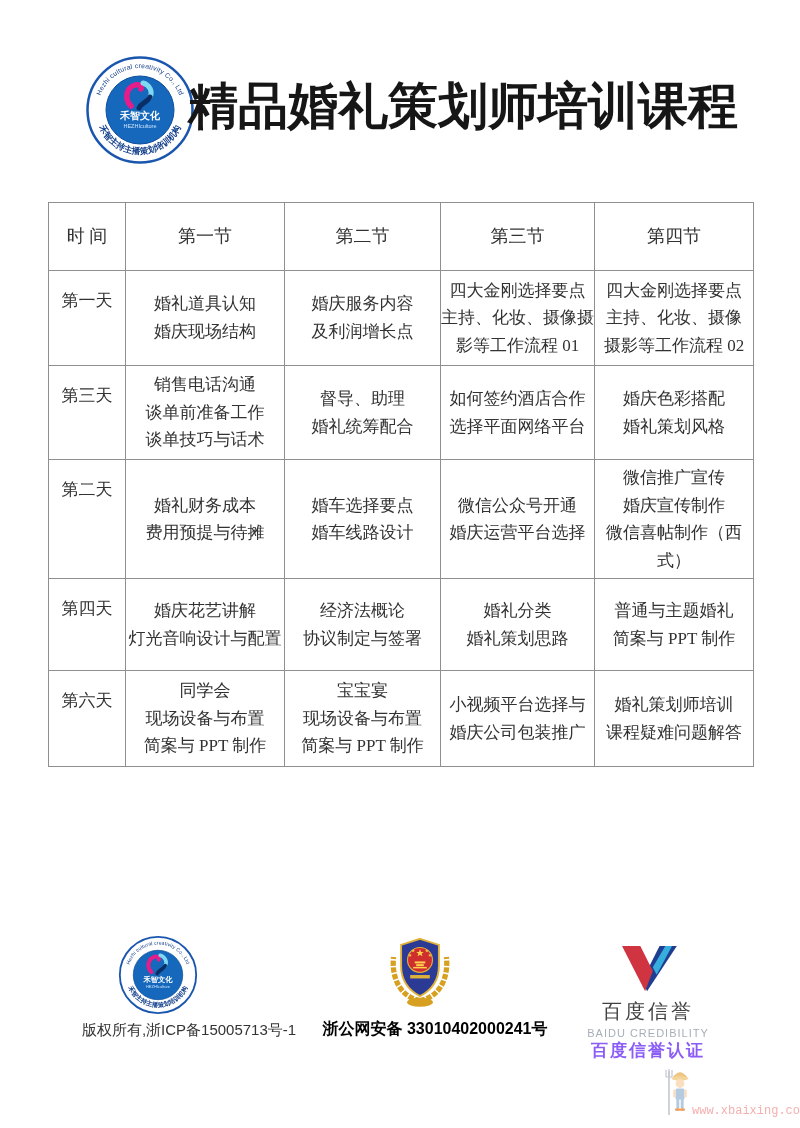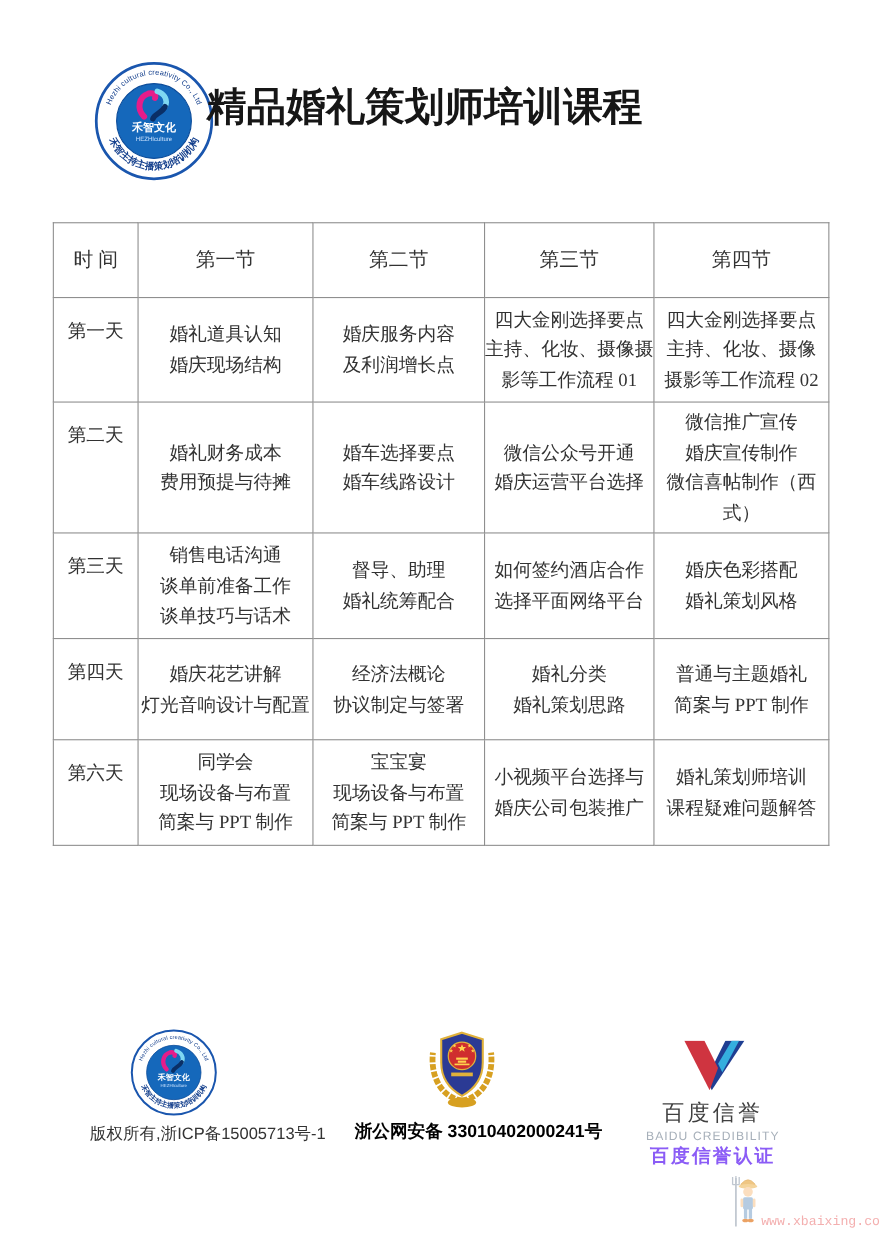--- a/index.html
+++ b/index.html
@@ -3,21 +3,21 @@
 <meta charset="utf-8">
 <style>
   html,body{margin:0;padding:0;background:#fff;}
   .page{position:relative;width:800px;height:1128px;background:#ffffff;overflow:hidden;
         font-family:"Liberation Sans",sans-serif;color:#323232;}
 
   
   .logo-lg{position:absolute;left:85px;top:55px;width:110px;height:110px;}
   .page-title{position:absolute;left:188px;top:76px;margin:0;white-space:nowrap;
         font-family:"Liberation Serif","DejaVu Serif",serif;
-        font-size:36px;font-weight:700;color:#161616;letter-spacing:0px;line-height:1.2;}
+        font-size:50px;font-weight:700;color:#161616;letter-spacing:0px;line-height:1.2;}
 
   
   table.schedule{position:absolute;left:48px;top:202px;width:705px;
         border-collapse:collapse;table-layout:fixed;}
   .schedule th,.schedule td{border:1px solid #8f8f8f;text-align:center;vertical-align:middle;
         font-family:"Liberation Serif","DejaVu Serif",serif;
         font-size:17px;line-height:1.62;color:#323232;white-space:pre-line;padding:4px 0;}
   .schedule thead tr{height:68px;}
   .schedule th{font-size:18px;font-weight:400;}
   .schedule tbody tr:nth-child(1){height:95px;}
@@ -149,42 +149,42 @@
         <td>婚庆服务内容
 及利润增长点</td>
         <td>四大金刚选择要点
 主持、化妆、摄像摄
 影等工作流程 01</td>
         <td>四大金刚选择要点
 主持、化妆、摄像
 摄影等工作流程 02</td>
       </tr>
       <tr>
+        <td class="day">第三天</td>
+        <td>销售电话沟通
+谈单前准备工作
+谈单技巧与话术</td>
+        <td>督导、助理
+婚礼统筹配合</td>
+        <td>如何签约酒店合作
+选择平面网络平台</td>
+        <td>婚庆色彩搭配
+婚礼策划风格</td>
+      </tr>
+      <tr>
         <td class="day">第二天</td>
         <td>婚礼财务成本
 费用预提与待摊</td>
         <td>婚车选择要点
 婚车线路设计</td>
         <td>微信公众号开通
 婚庆运营平台选择</td>
         <td>微信推广宣传
 婚庆宣传制作
 微信喜帖制作（西式）</td>
-      </tr>
-      <tr>
-        <td class="day">第三天</td>
-        <td>销售电话沟通
-谈单前准备工作
-谈单技巧与话术</td>
-        <td>督导、助理
-婚礼统筹配合</td>
-        <td>如何签约酒店合作
-选择平面网络平台</td>
-        <td>婚庆色彩搭配
-婚礼策划风格</td>
       </tr>
       <tr>
         <td class="day">第四天</td>
         <td>婚庆花艺讲解
 灯光音响设计与配置</td>
         <td>经济法概论
 协议制定与签署</td>
         <td>婚礼分类
 婚礼策划思路</td>
         <td>普通与主题婚礼

